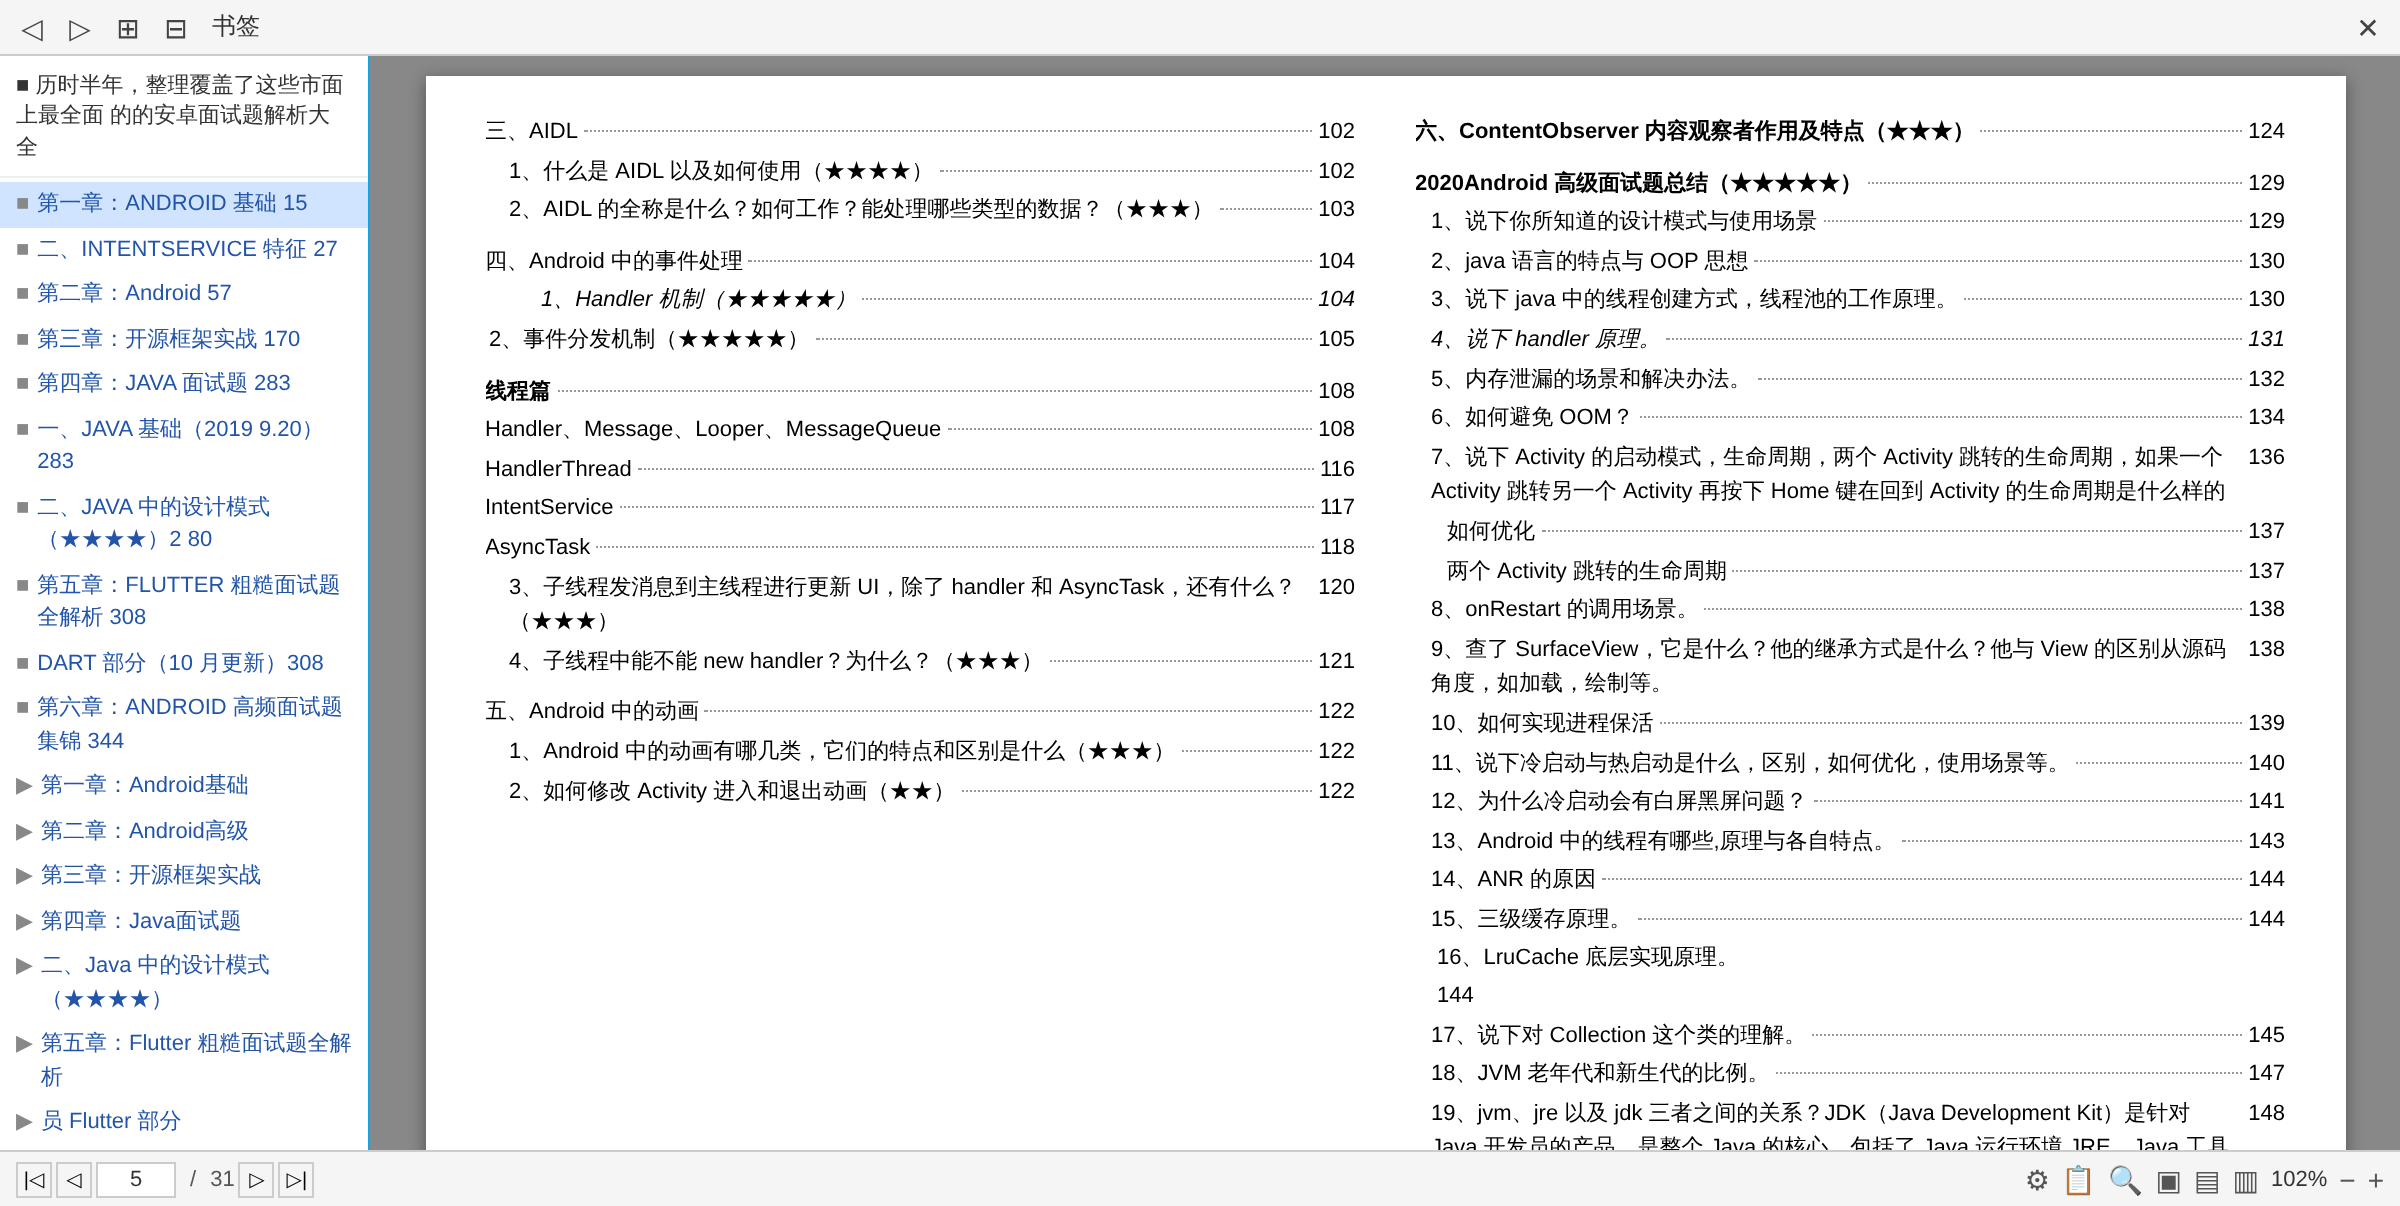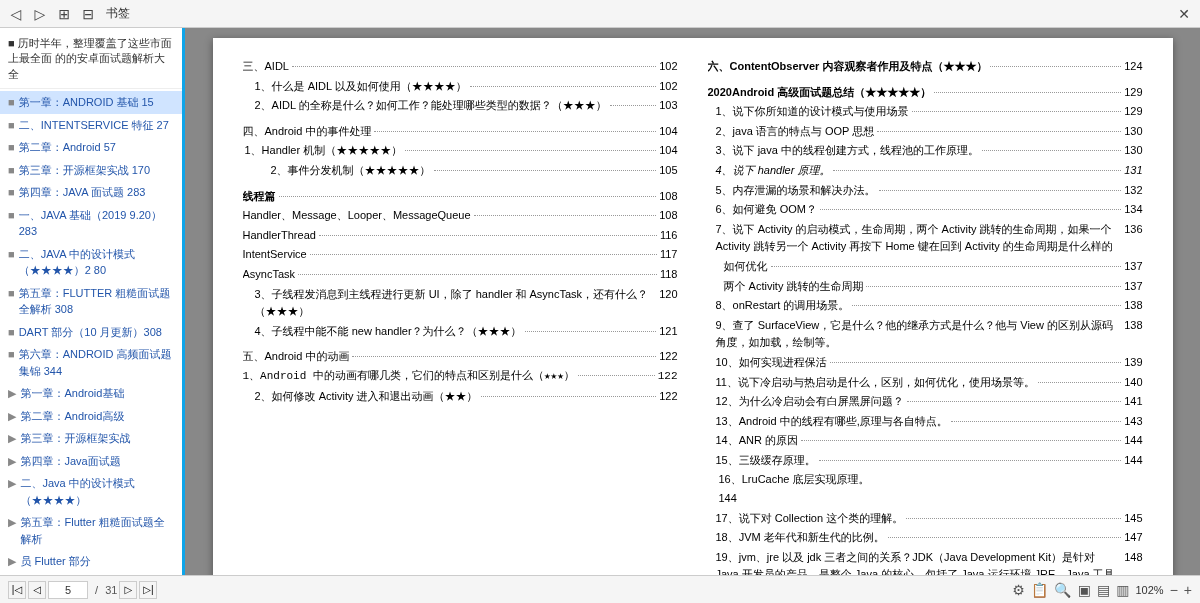--- a/index.html
+++ b/index.html
@@ -26,21 +26,21 @@
     .main-area {
       display: flex;
       flex: 1;
       overflow: hidden;
     }
 
     
     .sidebar {
       width: 185px;
       background: #fff;
-      border-right: 3px solid #0ea5e9;
+      border-right: 1px solid #0ea5e9;
       overflow-y: auto;
       font-size: 12px;
       padding: 4px 0;
     }
     .sidebar-header {
       padding: 4px 8px 6px 8px;
       font-size: 11px;
       color: #333;
       line-height: 1.4;
       border-bottom: 1px solid #eee;
@@ -255,26 +255,26 @@
             <span class="toc-page">103</span>
           </div>
         </div>
 
         <div class="toc-section">
           <div class="toc-line">
             <span class="toc-line-label">四、Android 中的事件处理</span>
             <span class="toc-dots"></span>
             <span class="toc-page">104</span>
           </div>
-          <div class="toc-line" style="margin-left:2px;">
+          <div class="toc-line" style="margin-left:28px;font-style:italic;">
             <span class="toc-line-label">1、Handler 机制（★★★★★）</span>
             <span class="toc-dots"></span>
             <span class="toc-page">104</span>
           </div>
-          <div class="toc-line" style="margin-left:28px;text-align:right;">
+          <div class="toc-line" style="margin-left:2px;text-align:right;">
             <span class="toc-line-label">2、事件分发机制（★★★★★）</span>
             <span class="toc-dots"></span>
             <span class="toc-page">105</span>
           </div>
         </div>
 
         <div class="toc-section">
           <div class="toc-line">
             <span class="toc-line-label" style="font-weight:bold;">线程篇</span>
             <span class="toc-dots"></span>
@@ -311,21 +311,21 @@
             <span class="toc-page">121</span>
           </div>
         </div>
 
         <div class="toc-section">
           <div class="toc-line">
             <span class="toc-line-label">五、Android 中的动画</span>
             <span class="toc-dots"></span>
             <span class="toc-page">122</span>
           </div>
-          <div class="toc-line" style="font-family:Liberation Mono, monospace;">
+          <div class="toc-line" style="margin-left:12px;">
             <span class="toc-line-label">1、Android 中的动画有哪几类，它们的特点和区别是什么（★★★）</span>
             <span class="toc-dots"></span>
             <span class="toc-page">122</span>
           </div>
           <div class="toc-line" style="margin-left:12px;">
             <span class="toc-line-label">2、如何修改 Activity 进入和退出动画（★★）</span>
             <span class="toc-dots"></span>
             <span class="toc-page">122</span>
           </div>
         </div>

